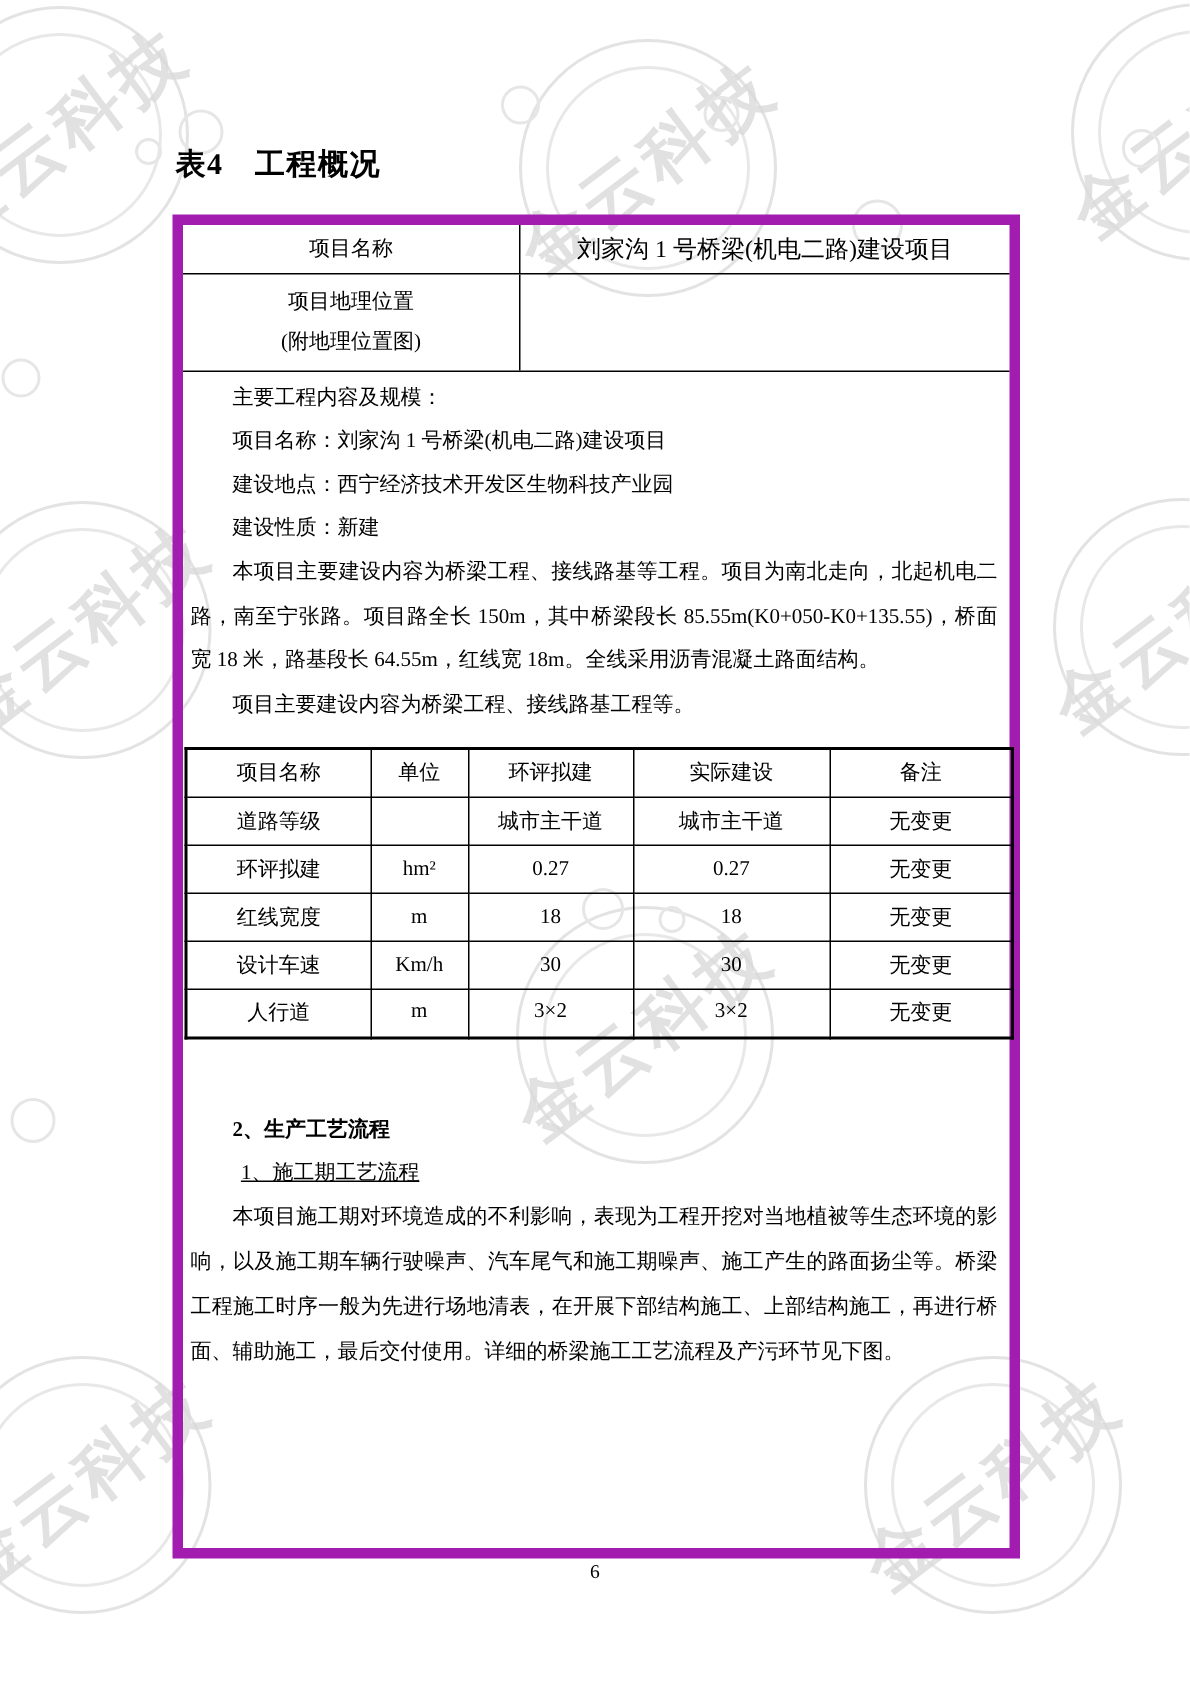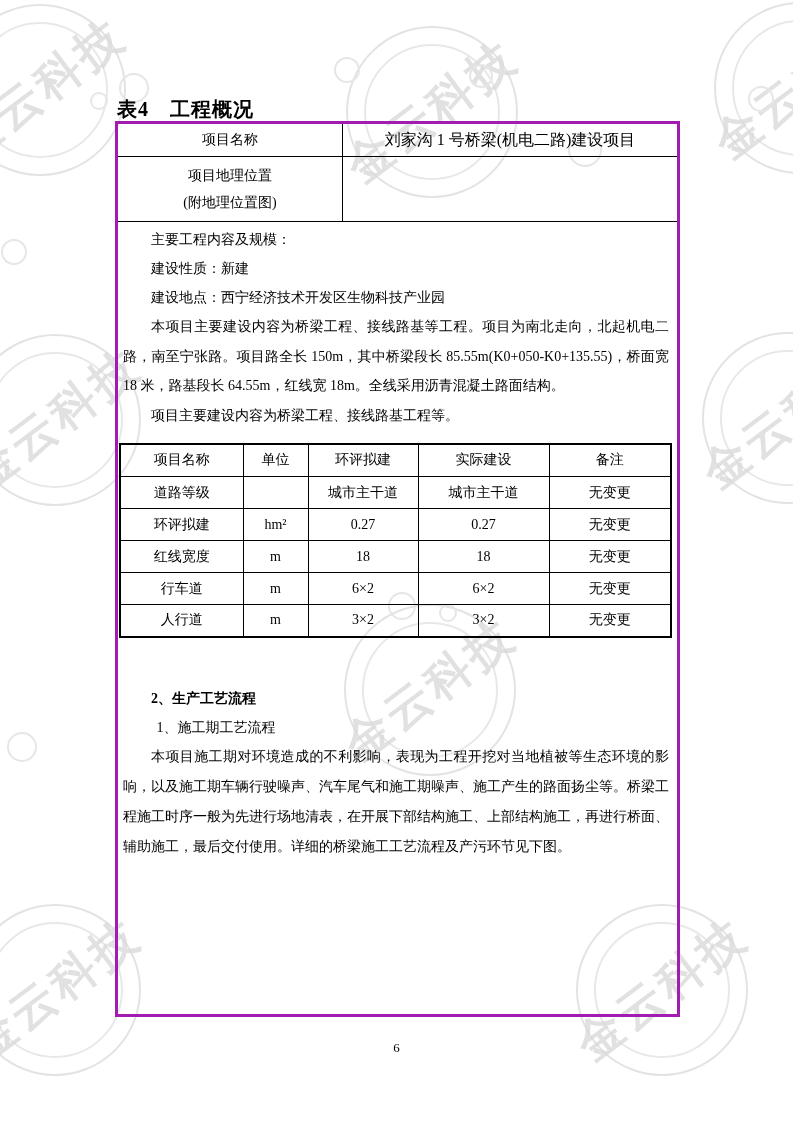--- a/index.html
+++ b/index.html
@@ -32,23 +32,23 @@
 
   
   .content { position:absolute; inset:0; z-index:1; }
 
   .doc-title {
     position:absolute; left:117px; top:96px;
     font-size:20px; font-weight:bold; letter-spacing:1px;
   }
 
   .outer-table {
-    position:absolute; left:115px; top:121px;
+    position:absolute; left:115px; top:143px;
     width:565px; height:896px;
-    border:3px solid #a21caf; box-sizing:border-box;
+    border:7px solid #a21caf; box-sizing:border-box;
     background:transparent;
   }
   .ot-row { display:flex; border-bottom:1px solid #000; box-sizing:border-box; }
   .ot-row1 { height:33px; }
   .ot-row2 { height:65px;font-family:Liberation Serif, serif; }
   .ot-label {
     width:225px; border-right:1px solid #000; box-sizing:border-box;
     display:flex; flex-direction:column; align-items:center; justify-content:center;
     font-size:14px; text-align:center;
   }
@@ -62,21 +62,21 @@
     box-sizing:border-box;
     padding:3px 8px 0 5px;
     font-size:14px;
   }
   .big-cell p { margin:0; }
   .intro-line { line-height:29px; text-indent:2em; }
   .para-1 { line-height:29.5px; text-indent:2em; text-align:justify; }
   .h-bold { line-height:29px; text-indent:2em; font-weight:bold; }
   .after-h1 { line-height:29px; text-indent:2em; }
   .h2-heading { margin-top:46px !important; line-height:29px; text-indent:2em; font-weight:bold; }
-  .sub-heading { line-height:29px; text-indent:2.4em; }
+  .sub-heading { line-height:29px; text-indent:2.4em;text-decoration:underline; }
   .para-2 { line-height:30px; text-indent:2em; text-align:justify; }
 
   table.t41 {
     border-collapse:collapse; table-layout:fixed;
     width:551px; margin:13px 0 0 -4px;
     border:2px solid #000;
     background:transparent;
   }
   table.t41 th, table.t41 td {
     border:1px solid #000; box-sizing:border-box;
@@ -170,22 +170,23 @@
 
     <div class="ot-row ot-row2">
       <div class="ot-label">
         <div class="lbl-line">项目地理位置</div>
         <div class="lbl-line">(附地理位置图)</div>
       </div>
     </div>
 
     <div class="big-cell">
       <p class="intro-line">主要工程内容及规模：</p>
+      <p class="intro-line">项目名称：刘家沟 1 号桥梁(机电二路)建设项目</p>
+      <p class="intro-line">建设地点：西宁经济技术开发区生物科技产业园</p>
       <p class="intro-line">建设性质：新建</p>
-      <p class="intro-line">建设地点：西宁经济技术开发区生物科技产业园</p>
       <p class="para-1">本项目主要建设内容为桥梁工程、接线路基等工程。项目为南北走向，北起机电二路，南至宁张路。项目路全长 150m，其中桥梁段长 85.55m(K0+050-K0+135.55)，桥面宽 18 米，路基段长 64.55m，红线宽 18m。全线采用沥青混凝土路面结构。</p>
       <p class="after-h1">项目主要建设内容为桥梁工程、接线路基工程等。</p>
 
       <table class="t41">
         <colgroup>
           <col style="width:123px">
             <col style="width:65px">
             <col style="width:110px">
             <col style="width:131px">
             <col style="width:122px">
@@ -213,24 +214,24 @@
           <td class="c-center">无变更</td>
         </tr>
         <tr>
           <td class="c-center">红线宽度</td>
           <td class="c-center">m</td>
           <td class="c-val">18</td>
           <td class="c-val">18</td>
           <td class="c-center">无变更</td>
         </tr>
         <tr>
-          <td class="c-center">行车道</td>
-          <td class="c-center">m</td>
-          <td class="c-val">6×2</td>
-          <td class="c-val">6×2</td>
+          <td class="c-center">设计车速</td>
+          <td class="c-center">Km/h</td>
+          <td class="c-val">30</td>
+          <td class="c-val">30</td>
           <td class="c-center">无变更</td>
         </tr>
         <tr>
           <td class="c-center">人行道</td>
           <td class="c-center">m</td>
           <td class="c-val">3×2</td>
           <td class="c-val">3×2</td>
           <td class="c-center">无变更</td>
         </tr>
       </tbody>

